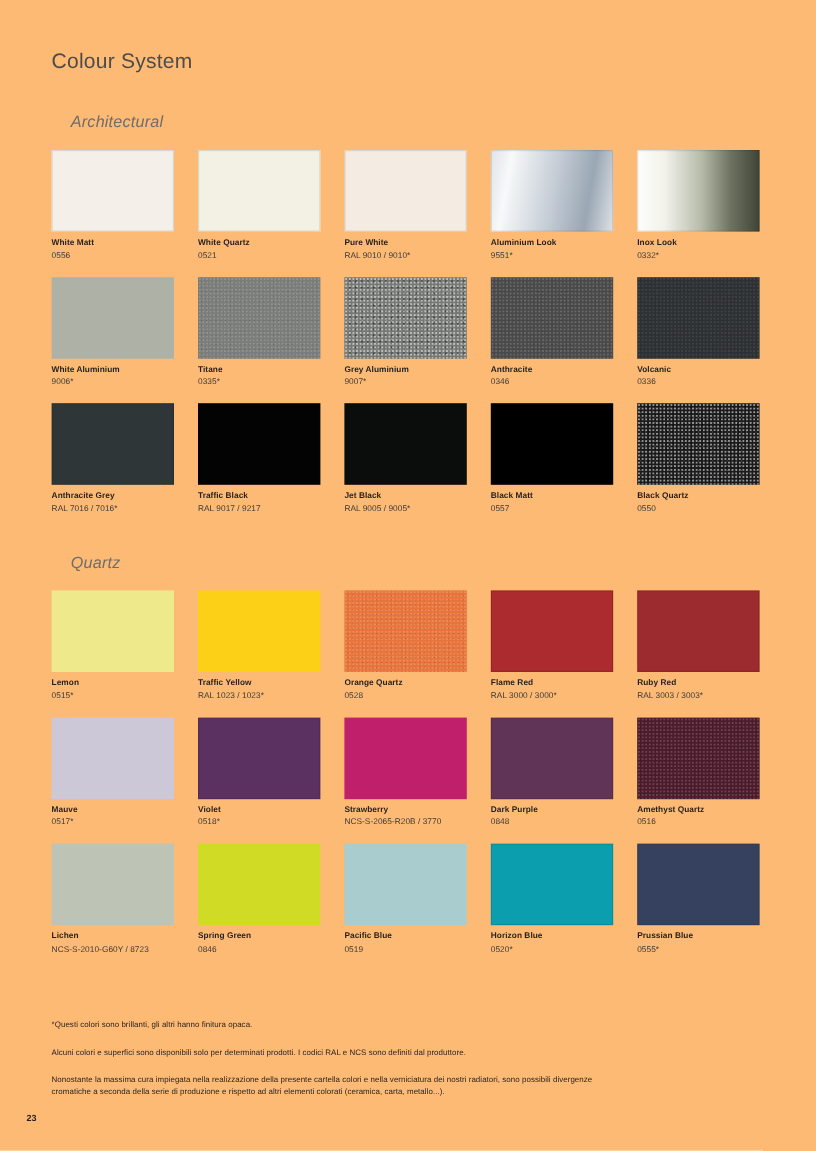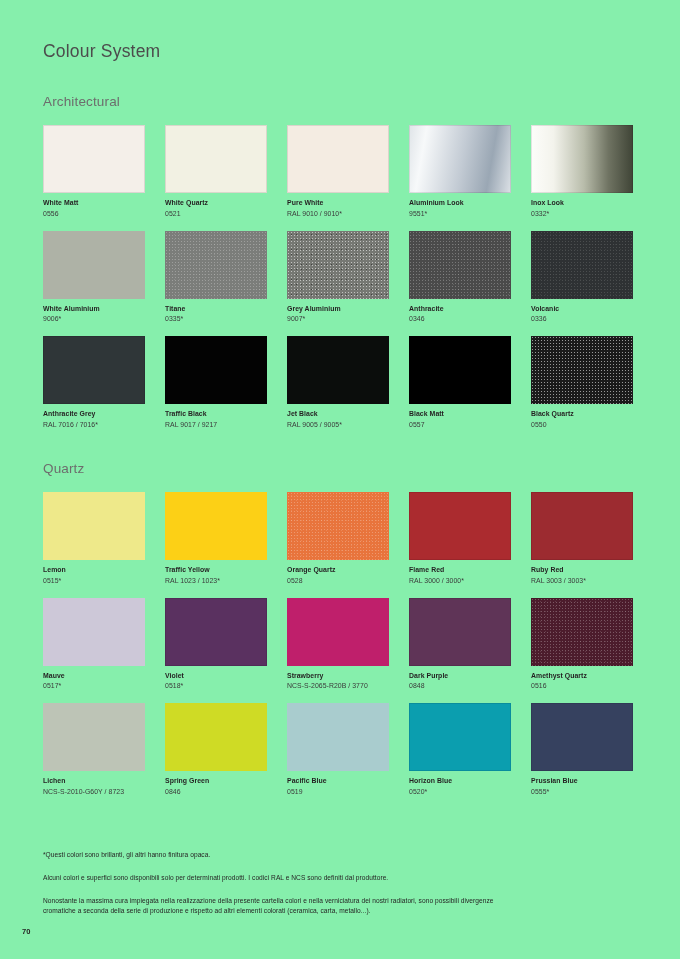--- a/index.html
+++ b/index.html
@@ -13,21 +13,21 @@
     height: 959px;
     position: relative;
     font-family: "Liberation Sans", sans-serif;
     color: #231f20;
     overflow: hidden;
   }
 
   .page {
     position: absolute;
     inset: 0;
-    background: #86efac;
+    background: #fdba74;
   }
 
   
   .page-title {
     position: absolute;
     left: 43px;
     top: 41px;
     font-size: 17.5px;
     font-weight: 400;
     letter-spacing: 0.2px;
@@ -42,22 +42,23 @@
     width: 600px;
   }
   #section-architectural { top: 94px; }
   #section-tonic { top: 461px; }
 
   .section-title {
     font-size: 13.5px;
     font-weight: 400;
     color: #6d6d6d;
     letter-spacing: 0.15px;
-    margin: 0 0 15px 0;
+    margin: 0 0 15px 16px;
     line-height: 1.2;
+    font-style: italic;
   }
 
   
   .swatch-grid {
     display: grid;
     grid-template-columns: repeat(5, 102px);
     column-gap: 20px;
     row-gap: 0px;
   }
   .swatch-cell {
@@ -313,15 +314,15 @@
         </div>
       </div>
   </div>
 
   <div class="footnotes">
     <div class="footnote">*Questi colori sono brillanti, gli altri hanno finitura opaca.</div>
     <div class="footnote">Alcuni colori e superfici sono disponibili solo per determinati prodotti. I codici RAL e NCS sono definiti dal produttore.</div>
     <div class="footnote multi">Nonostante la massima cura impiegata nella realizzazione della presente cartella colori e nella verniciatura dei nostri radiatori, sono possibili divergenze cromatiche a seconda della serie di produzione e rispetto ad altri elementi colorati (ceramica, carta, metallo...).</div>
   </div>
 
-  <div class="page-number">70</div>
+  <div class="page-number">23</div>
 
 </div>
 
 </body></html>

